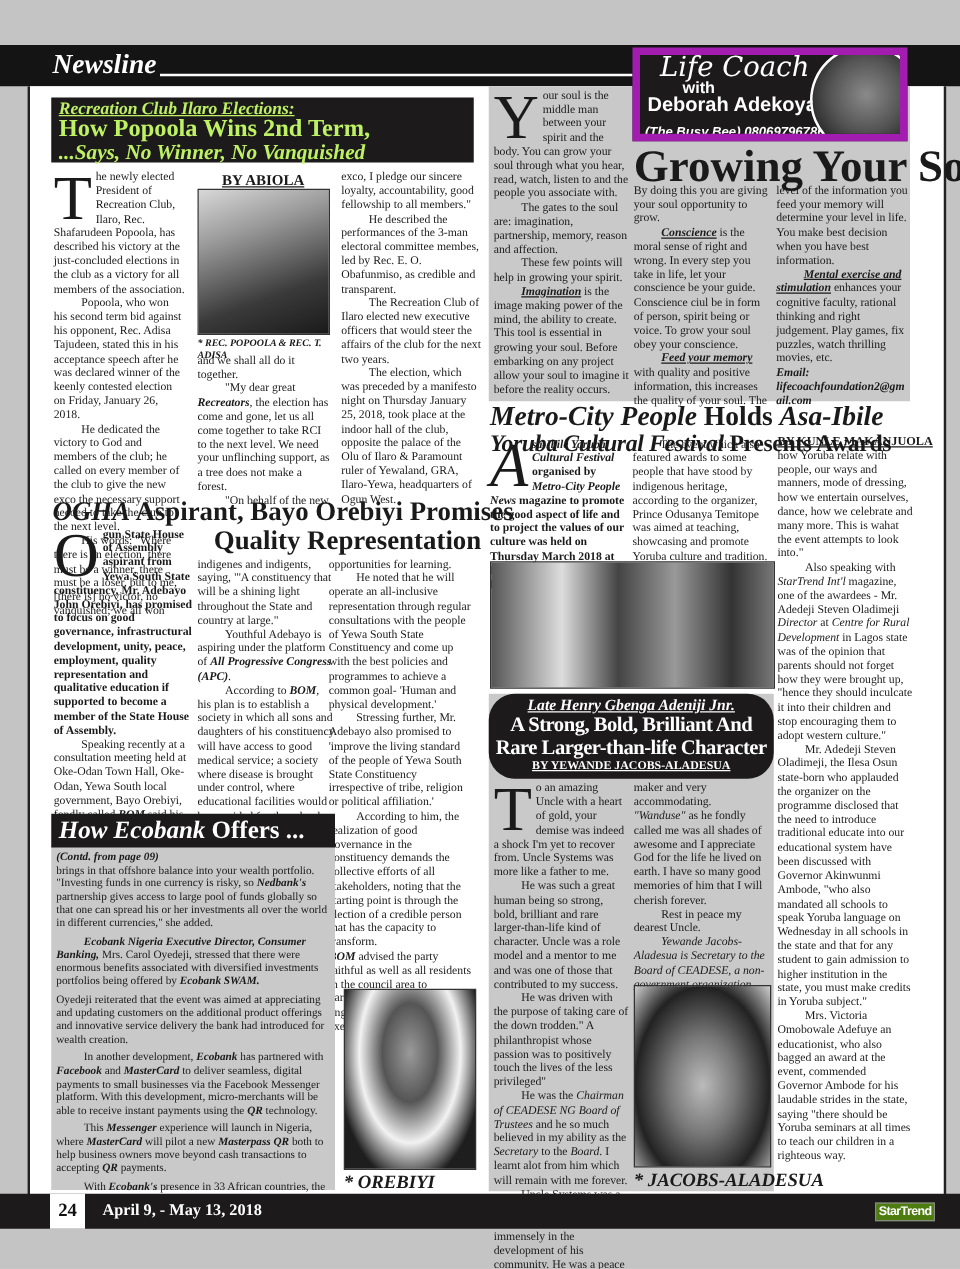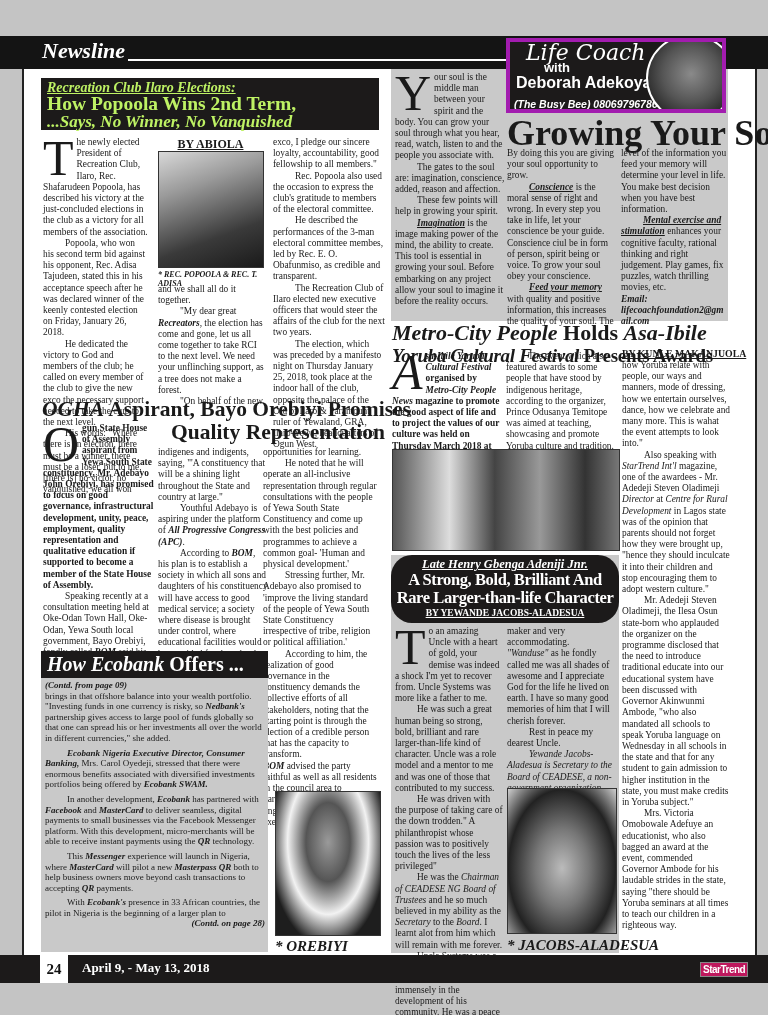--- a/index.html
+++ b/index.html
@@ -44,36 +44,35 @@
 <div class="abs photo" style="left:158px;top:151px;width:106px;height:117px;"></div>
 <div class="abs caption" style="left:158px;top:270px;width:110px;font-size:8px;">* REC. POPOOLA &amp; REC. T. ADISA</div>
 <div class="abs txt" style="left:158px;top:284px;width:108px;">
   <p>and we shall all do it together.</p>
   <p class="ind"><span>"My dear great </span><b class="i">Recreators</b><span>, the election has come and gone, let us all come together to take RCI to the next level.  We need your unflinching support, as a tree does not make a forest.</span></p>
   <p class="ind">"On behalf of the new</p>
 </div>
 
 <div class="abs txt" style="left:273px;top:137px;width:112px;">
   <p>exco, I pledge our sincere loyalty, accountability, good fellowship to all members."</p>
-  <p class="ind">Rec. Popoola also used the occasion to express the club's gratitude to members of the electoral committee.</p>
   <p class="ind">He described the performances of the 3-man electoral committee membes, led by Rec. E. O. Obafunmiso, as credible and transparent.</p>
   <p class="ind">The Recreation Club of Ilaro elected new executive officers that would steer the affairs of the club for the next two years.</p>
   <p class="ind">The election, which was preceded by a manifesto night on Thursday January 25, 2018, took place at the indoor hall of the club, opposite the palace of the Olu of Ilaro &amp; Paramount ruler of Yewaland, GRA,  Ilaro-Yewa, headquarters of Ogun West.</p>
 </div>
 
 <div class="abs gray" style="left:391px;top:69px;width:337px;height:252px;"></div>
 <div class="abs txt" style="left:395px;top:72px;width:110px;">
   <span class="dropcap">Y</span>
   <p>our soul is the middle man between your spirit and the body. You can grow your soul through what you hear, read, watch, listen to and the people you associate with.</p>
-  <p class="ind">The gates to the soul are: imagination, conscience, added, reason and affection.</p>
+  <p class="ind">The gates to the soul are: imagination, partnership, memory, reason and affection.</p>
   <p class="ind">These few points will help in growing your spirit.</p>
   <p class="ind"><b class="i u">Imagination</b><span> is the image making power of the mind, the ability to create. This tool is essential in growing your soul. Before embarking on any project allow your soul to imagine it before the reality occurs.</span></p>
 </div>
 
-<div class="abs" style="left:506px;top:38px;width:220px;height:75px;background:#1c1a1a;border:4px solid #a21caf;overflow:hidden;">
+<div class="abs" style="left:506px;top:38px;width:220px;height:75px;background:#1c1a1a;border:6px solid #a21caf;overflow:hidden;">
   <div style="position:absolute;left:16px;top:-2px;font-size:22px;font-style:italic;font-family:'DejaVu Serif',serif;color:#fff;">Life Coach</div>
   <div style="position:absolute;left:34px;top:18px;font-size:13px;font-weight:bold;color:#fff;font-family:'Liberation Sans',sans-serif;">with</div>
   <div style="position:absolute;left:6px;top:32px;font-size:16px;font-weight:bold;color:#fff;font-family:'Liberation Sans',sans-serif;">Deborah Adekoya</div>
   <div style="position:absolute;left:4px;top:56px;font-size:10.5px;font-weight:bold;font-style:italic;color:#fff;font-family:'Liberation Sans',sans-serif;white-space:nowrap;">(The Busy Bee) 08069796786</div>
   <div style="position:absolute;left:136px;top:-8px;width:90px;height:88px;border-radius:50%;border:2px solid #fff;background:radial-gradient(circle at 50% 45%,#8a8a8a 0%,#555 45%,#222 80%);"></div>
 </div>
 
 <div class="abs" style="left:507px;top:112px;font-size:36px;font-weight:bold;white-space:nowrap;">Growing Your Soul</div>
 
 <div class="abs txt" style="left:507px;top:148px;width:110px;">
@@ -165,22 +164,23 @@
 <div class="abs caption" style="left:275px;top:938px;">* OREBIYI</div>
 
 <div class="abs gray" style="left:41px;top:676px;width:227px;height:276px;"></div>
 <div class="abs" style="left:41px;top:651px;width:227px;height:27px;background:#1c1a1a;color:#fff;padding-left:6px;font-size:20px;font-weight:bold;line-height:27px;white-space:nowrap;">
   <span class="i">How Ecobank</span><span> Offers ...</span>
 </div>
 <div class="abs txt" style="left:45px;top:680px;width:220px;font-size:9px;line-height:10.6px;">
   <p class="b i">(Contd. from page 09)</p>
   <p><span>brings in that offshore balance into your wealth portfolio. "Investing funds in one currency is risky, so </span><b class="i">Nedbank's</b><span> partnership gives access to large pool of funds globally so that one can spread his or her investments all over the world in different currencies," she added.</span></p>
   <p class="ind" style="margin-top:4px;"><b class="i">Ecobank Nigeria Executive Director, Consumer Banking,</b><span> Mrs. Carol Oyedeji, stressed that there were enormous benefits associated with diversified investments portfolios being offered by </span><b class="i">Ecobank SWAM.</b></p>
+  <p style="margin-top:4px;">Oyedeji reiterated that the event was aimed at appreciating and updating customers on the additional product offerings and innovative service delivery the bank had introduced for wealth creation.</p>
   <p class="ind" style="margin-top:4px;"><span>In another development, </span><b class="i">Ecobank</b><span> has partnered with </span><b class="i">Facebook</b><span> and </span><b class="i">MasterCard</b><span> to deliver seamless, digital payments to small businesses via the Facebook Messenger platform. With this development, micro-merchants will be able to receive instant payments using the </span><b class="i">QR</b><span> technology.</span></p>
   <p class="ind" style="margin-top:4px;"><span>This </span><b class="i">Messenger</b><span> experience will launch in Nigeria, where </span><b class="i">MasterCard</b><span> will pilot a new </span><b class="i">Masterpass QR</b><span> both to help business owners move beyond cash transactions to accepting </span><b class="i">QR</b><span> payments.</span></p>
   <p class="ind" style="margin-top:4px;"><span>With </span><b class="i">Ecobank's</b><span> presence in 33 African countries, the pilot in Nigeria is the beginning of a larger plan to</span></p>
   <p class="b i" style="text-align:right;">(Contd. on page 28)</p>
 </div>
 
 <div class="abs" style="left:0;top:955px;width:768px;height:28px;background:#1c1a1a;"></div>
 <div class="abs" style="left:40px;top:955px;width:28px;height:28px;background:#fff;color:#111;font-weight:bold;font-size:15px;text-align:center;line-height:28px;">24</div>
 <div class="abs" style="left:82px;top:960px;font-size:13px;font-weight:bold;color:#fff;">April 9, - May 13, 2018</div>
-<div class="abs" style="left:700px;top:962px;font-size:10px;font-weight:bold;color:#fff;border:1px solid #888;background:#be185d;padding:1px 2px;font-family:'Liberation Sans',sans-serif;letter-spacing:-0.5px;">StarTrend</div>
+<div class="abs" style="left:700px;top:962px;font-size:10px;font-weight:bold;color:#fff;border:1px solid #888;background:#4d7c0f;padding:1px 2px;font-family:'Liberation Sans',sans-serif;letter-spacing:-0.5px;">StarTrend</div>
 
 </body></html>

